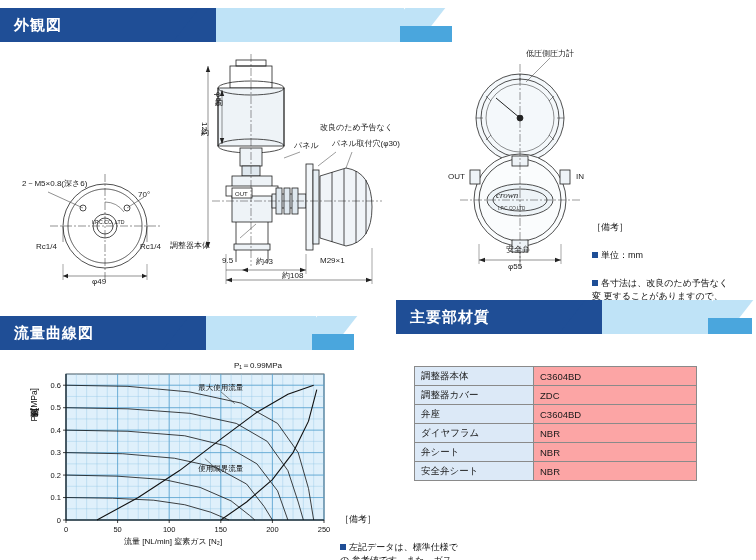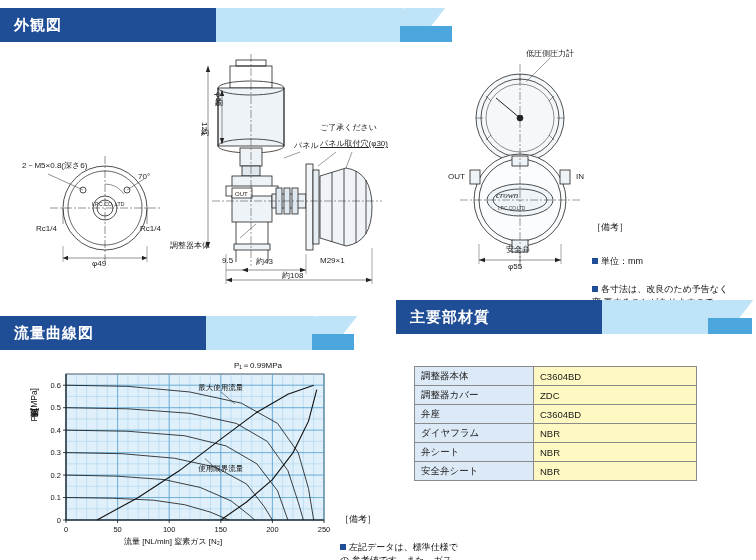--- a/index.html
+++ b/index.html
@@ -50,42 +50,42 @@
   .note .sq{display:inline-block;width:6px;height:6px;background:#1f4e96;margin-right:3px;}
 
   
   table.matrix{
     position:absolute;border-collapse:collapse;font-size:9.5px;
   }
   table.matrix td{
     border:1px solid #8a8a8a;height:18px;padding:0 6px;
   }
   table.matrix td.k{background:#dce9f7;width:106px;}
-  table.matrix td.v{background:#fef9c3;width:150px;}
+  table.matrix td.v{background:#fca5a5;width:150px;}
 
   
   .chart-wrap{position:absolute;}
   .ylabel{position:absolute;font-size:8.5px;writing-mode:vertical-rl;transform:rotate(180deg);color:#111;}
   .chart-note{position:absolute;font-size:8px;color:#111;}
 </style>
 </head>
 <body>
 
 <div class="page">
 
   <div class="sec-header" style="left:0;top:8px;width:756px;">
     <div class="bar" style="width:200px;"></div>
     <div class="slant" style="left:186px;"></div>
     <div class="lite" style="left:216px;width:188px;"></div>
     <div class="lite-slant" style="left:392px;"></div>
     <div class="tip" style="left:400px;width:52px;"></div>
     <div class="title">外観図</div>
   </div>
 
-  <div class="draw" style="left:20px;top:146px;width:180px;height:130px;text-align:center;">
+  <div class="draw" style="left:20px;top:164px;width:180px;height:130px;text-align:center;">
     <svg width="180" height="130" viewBox="0 0 180 130">
       <g fill="none" stroke="#222" stroke-width="0.8">
         <circle cx="85" cy="62" r="42"></circle>
         <circle cx="85" cy="62" r="37" stroke-dasharray="1,0"></circle>
         <circle cx="85" cy="62" r="12"></circle>
         <circle cx="85" cy="62" r="8"></circle>
         <circle cx="63" cy="44" r="3"></circle>
         <circle cx="107" cy="44" r="3"></circle>
 
         <line x1="30" y1="62" x2="142" y2="62" stroke-dasharray="8,2,2,2" stroke-width="0.5"></line>
@@ -177,22 +177,22 @@
         <line x1="88" y1="110" x2="104" y2="104" stroke-width="0.45"></line>
         <line x1="122" y1="118" x2="140" y2="104" stroke-width="0.45"></line>
         <line x1="150" y1="120" x2="156" y2="104" stroke-width="0.45"></line>
         <line x1="60" y1="176" x2="44" y2="190" stroke-width="0.45"></line>
       </g>
       <text x="39" y="148" font-size="6" fill="#222" font-family="Liberation Sans, sans-serif">OUT</text>
     </svg>
     <div class="lbl-v" style="left:2px;top:74px;">約121</div>
     <div class="lbl-v" style="left:16px;top:44px;">約φ66</div>
     <div class="lbl" style="left:98px;top:92px;">パネル</div>
-    <div class="lbl" style="left:124px;top:90px;text-decoration:underline;">パネル取付穴(φ30)</div>
-    <div class="lbl" style="left:124px;top:74px;">ご了承ください</div>
+    <div class="lbl" style="left:136px;top:90px;">パネル取付穴(φ30)</div>
+    <div class="lbl" style="left:124px;top:74px;">改良のため予告なく</div>
     <div class="lbl" style="left:-26px;top:192px;">調整器本体</div>
     <div class="lbl" style="left:26px;top:208px;">9.5</div>
     <div class="lbl" style="left:60px;top:208px;">約43</div>
     <div class="lbl" style="left:124px;top:208px;">M29×1</div>
     <div class="lbl" style="left:86px;top:222px;">約108</div>
   </div>
 
   <div class="draw" style="left:430px;top:48px;width:180px;height:240px;">
     <svg width="180" height="240" viewBox="0 0 180 240">
       <g fill="none" stroke="#222" stroke-width="0.8">
@@ -239,21 +239,21 @@
     </svg>
     <div class="lbl" style="left:96px;top:0px;">低圧側圧力計</div>
     <div class="lbl" style="left:18px;top:124px;">OUT</div>
     <div class="lbl" style="left:146px;top:124px;">IN</div>
     <div class="lbl" style="left:76px;top:196px;">安全弁</div>
     <div class="lbl" style="left:78px;top:214px;">φ55</div>
   </div>
 
   <div class="note" style="left:592px;top:208px;width:160px;">
     <div>［備考］</div>
-    <div style="margin-top:8px;"><span class="sq"></span><span>単位：mm</span></div>
+    <div style="margin-top:2px;"><span class="sq"></span><span>単位：mm</span></div>
     <div style="margin-top:2px;"><span class="sq"></span><span>各寸法は、改良のため予告なく
 変 更することがありますので、
 ご了承ください。</span></div>
   </div>
 
   <div class="sec-header" style="left:0;top:316px;width:380px;">
     <div class="bar" style="width:190px;"></div>
     <div class="slant" style="left:176px;"></div>
     <div class="lite" style="left:206px;width:110px;"></div>
     <div class="lite-slant" style="left:304px;"></div>

